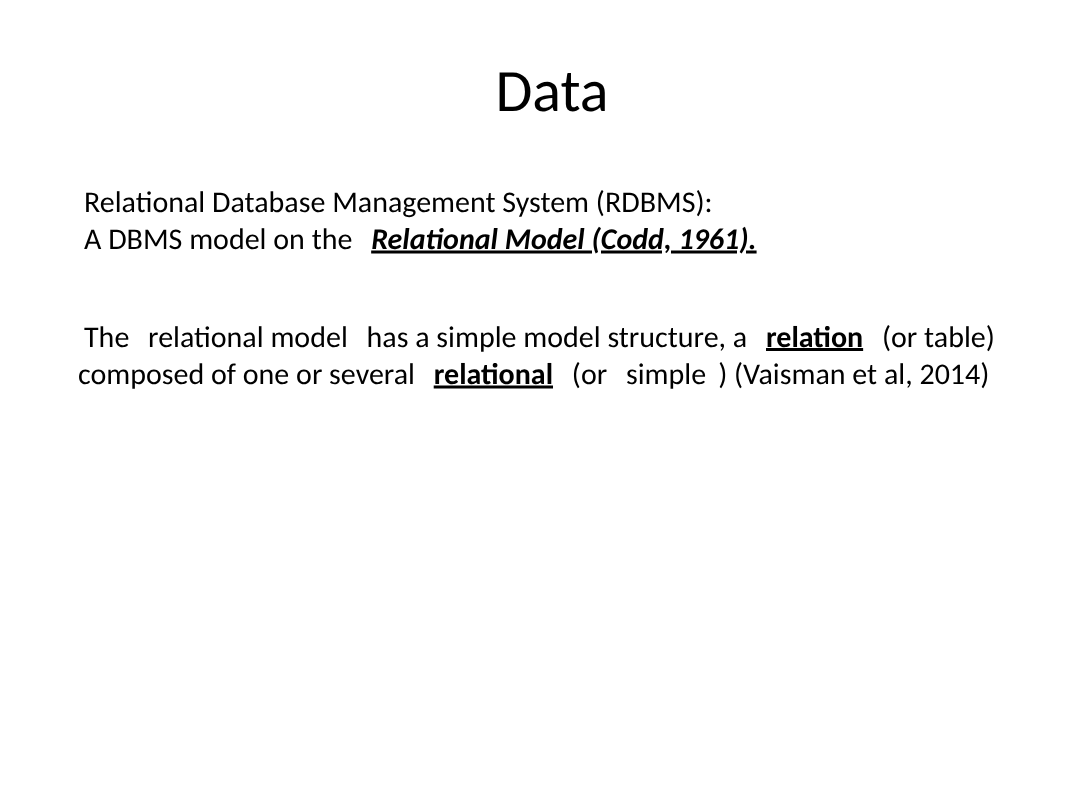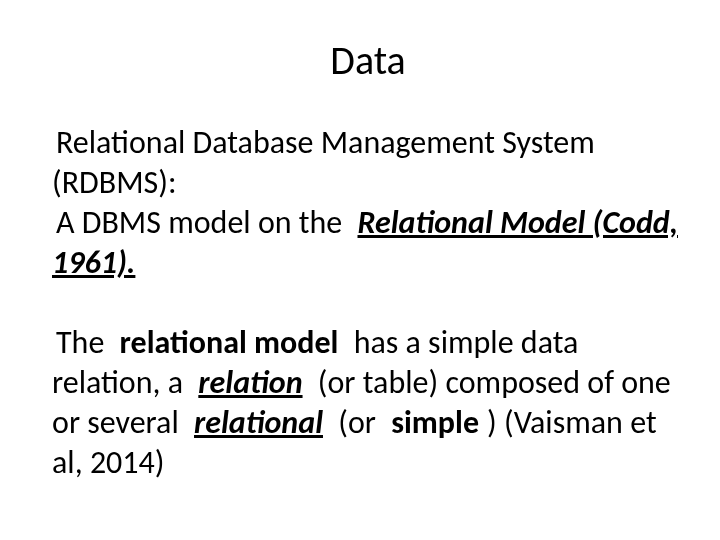--- a/index.html
+++ b/index.html
@@ -16,43 +16,42 @@
       padding: 20px 40px 40px 40px;
     }
     .slide-title {
       font-size: 40px;
       font-weight: 400;
       text-align: center;
       margin-top: 8px;
       margin-bottom: 38px;
     }
     .paragraph {
-      font-size: 32px;
+      font-size: 20px;
       line-height: 1.25;
       margin-bottom: 40px;
     }
     .bold {
-      font-weight: bold;
+      font-weight: normal;
     }
     .bold-under {
       font-weight: bold;
       text-decoration: underline;
-      font-style: italic;
     }
     .bold-italic-under {
       font-weight: bold;
       font-style: italic;
       text-decoration: underline;
     }
   </style>
 </head>
 <body>
 
 <h1 class="slide-title">Data</h1>
 
 <div class="paragraph">
   <span>Relational Database Management System (RDBMS):</span><br>
   <span>A DBMS model on the </span><span class="bold-italic-under">Relational Model (Codd, 1961).</span><span></span>
 </div>
 
 <div class="paragraph">
-  <span>The </span><span class="bold">relational model</span><span> has a simple data relation, a </span><span class="bold-under">relation</span><span> (or table) composed of one or several </span><span class="bold-under">relational</span><span> (or </span><span class="bold">simple</span><span>) (Vaisman et al, 2014)</span>
+  <span>The </span><span class="bold">relational model</span><span> has a simple model structure, a </span><span class="bold-under">relation</span><span> (or table) composed of one or several </span><span class="bold-under">relational</span><span> (or </span><span class="bold">simple</span><span>) (Vaisman et al, 2014)</span>
 </div>
 
 </body></html>

